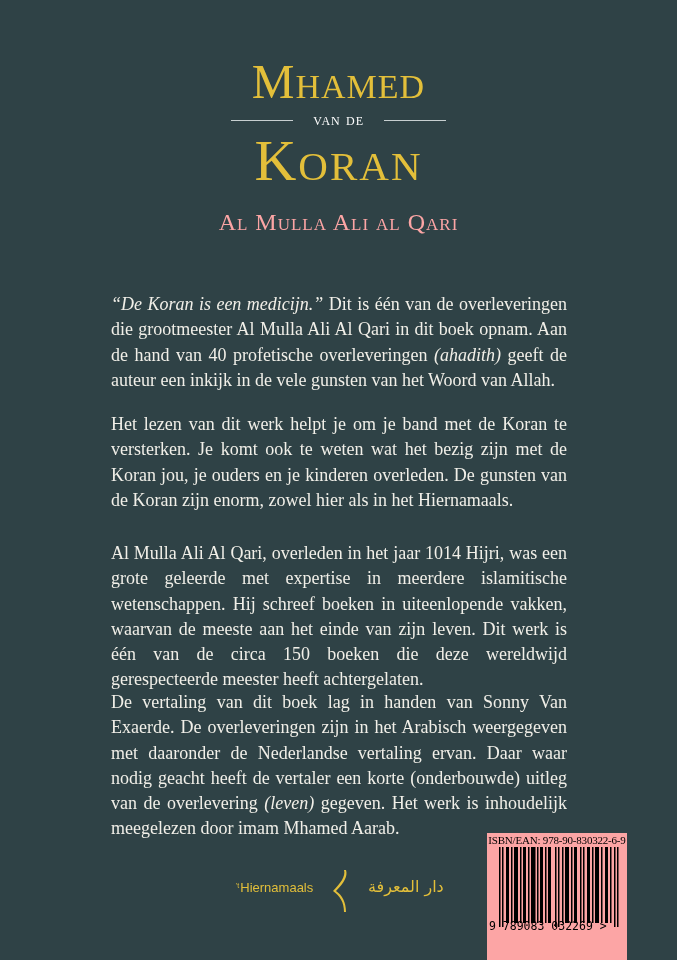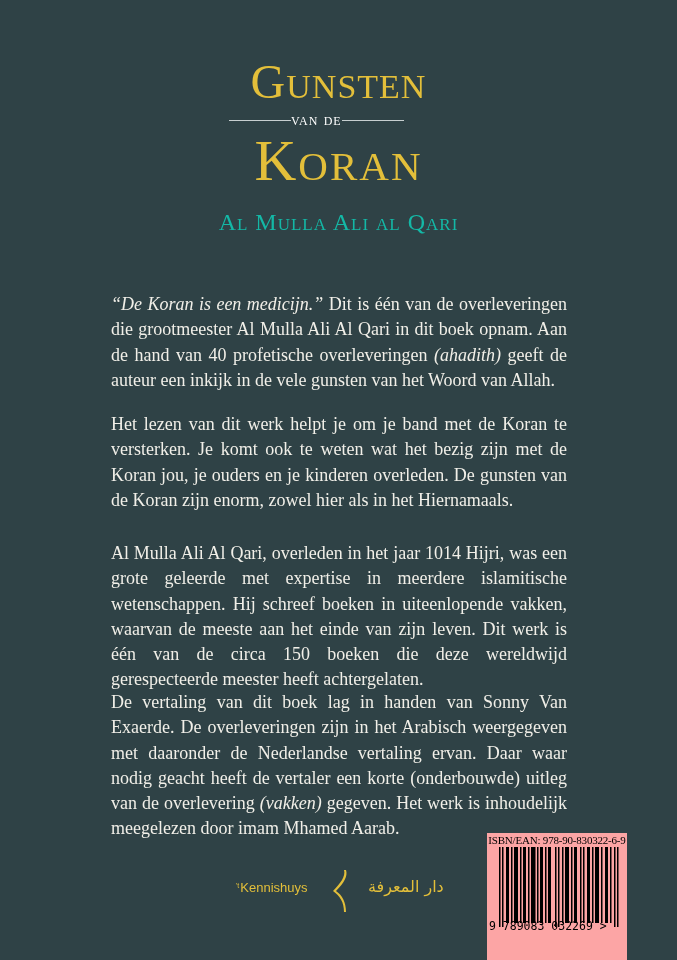--- a/index.html
+++ b/index.html
@@ -14,42 +14,42 @@
     .title-gunsten {
       position: absolute; left: 0; top: 58px; width: 677px;
       text-align: center;
       color: #e3bf3a;
       font-family: "Liberation Serif", serif;
       font-size: 48px; line-height: 48px;
       letter-spacing: 1px;
       font-variant: small-caps;
     }
     .van-de-row {
-      position: absolute; left: 229px; top: 110px; width: 228px; height: 20px;
-      display: flex; align-items: center; justify-content: flex-start;
+      position: absolute; left: 218px; top: 110px; width: 228px; height: 20px;
+      display: flex; align-items: center; justify-content: flex-end; gap: 20px;
     }
     .van-de-row .rule { height: 1px; background: #c7cfd0; width: 62px; }
     .van-de-text {
       color: #ffffff; font-size: 17px; line-height: 20px;
       font-variant: small-caps; letter-spacing: 1px;
       font-family: "Liberation Serif", serif;
     }
     .title-koran {
       position: absolute; left: 0; top: 132px; width: 677px;
       text-align: center;
       color: #e3bf3a;
       font-family: "Liberation Serif", serif;
       font-size: 58px; line-height: 58px;
       letter-spacing: 2px;
       font-variant: small-caps;
     }
     .author {
       position: absolute; left: 0; top: 207px; width: 677px;
       text-align: center;
-      color: #14b8a6;
+      color: #fca5a5;
       font-size: 24px; line-height: 30px;
       font-variant: small-caps;
       letter-spacing: 1px;
     }
     .body-text {
       position: absolute; left: 111px; width: 456px;
       font-size: 18px; line-height: 25.3px;
       text-align: justify;
       color: #f1efe8;
     }
@@ -92,21 +92,21 @@
     }
     .ean-digits {
       position: absolute; left: 2px; top: 86px; width: 136px; height: 14px;
       font-family: "DejaVu Sans Mono", monospace; font-size: 11.5px; line-height: 14px;
       white-space: pre;
     }
   </style>
 </head>
 <body>
 
-<div class="title-gunsten">Gunsten</div>
+<div class="title-gunsten">Mhamed</div>
 <div class="van-de-row">
   <span class="rule"></span>
   <span class="van-de-text">van de</span>
   <span class="rule"></span>
 </div>
 <div class="title-koran">Koran</div>
 <div class="author">Al Mulla Ali al Qari</div>
 
 <div class="body-text p1">
   <p><span class="i">“De Koran is een medicijn.”</span><span> Dit is één van de overleveringen die grootmeester Al Mulla Ali Al Qari in dit boek opnam. Aan de hand van 40 profetische overleveringen </span><span class="i">(ahadith)</span><span> geeft de auteur een inkijk in de vele gunsten van het Woord van Allah.</span></p>
@@ -114,26 +114,26 @@
 
 <div class="body-text p2">
   <p>Het lezen van dit werk helpt je om je band met de Koran te versterken. Je komt ook te weten wat het bezig zijn met de Koran jou, je ouders en je kinderen overleden. De gunsten van de Koran zijn enorm, zowel hier als in het Hiernamaals.</p>
 </div>
 
 <div class="body-text p3">
   <p>Al Mulla Ali Al Qari, overleden in het jaar 1014 Hijri, was een grote geleerde met expertise in meerdere islamitische wetenschappen. Hij schreef boeken in uiteenlopende vakken, waarvan de meeste aan het einde van zijn leven. Dit werk is één van de circa 150 boeken die deze wereldwijd gerespecteerde meester heeft achtergelaten.</p>
 </div>
 
 <div class="body-text p4">
-  <p><span>De vertaling van dit boek lag in handen van Sonny Van Exaerde. De overleveringen zijn in het Arabisch weergegeven met daaronder de Nederlandse vertaling ervan. Daar waar nodig geacht heeft de vertaler een korte (onderbouwde) uitleg van de overlevering </span><span class="i">(vakken)</span><span> gegeven. Het werk is inhoudelijk meegelezen door imam Mhamed Aarab.</span></p>
+  <p><span>De vertaling van dit boek lag in handen van Sonny Van Exaerde. De overleveringen zijn in het Arabisch weergegeven met daaronder de Nederlandse vertaling ervan. Daar waar nodig geacht heeft de vertaler een korte (onderbouwde) uitleg van de overlevering </span><span class="i">(leven)</span><span> gegeven. Het werk is inhoudelijk meegelezen door imam Mhamed Aarab.</span></p>
 </div>
 
 <div class="publishers">
   <div class="kennishuys">
-    <sup>'t</sup><span>Kennishuys</span>
+    <sup>'t</sup><span>Hiernamaals</span>
   </div>
   <svg class="divider-mark" viewBox="0 0 20 46">
     <path d="M14 2 C 16 8, 10 16, 3 23 C 10 28, 14 34, 14 44 L 16 44 C 16 34, 12 27, 6 23 C 14 15, 18 8, 16 2 Z" fill="#e3bf3a"></path>
   </svg>
   <div class="arabic-name">دار المعرفة</div>
 </div>
 
 <div class="barcode">
   <div class="isbn-label">ISBN/EAN: 978-90-830322-6-9</div>
   <svg class="bars" viewBox="0 0 120 80" preserveAspectRatio="none">

